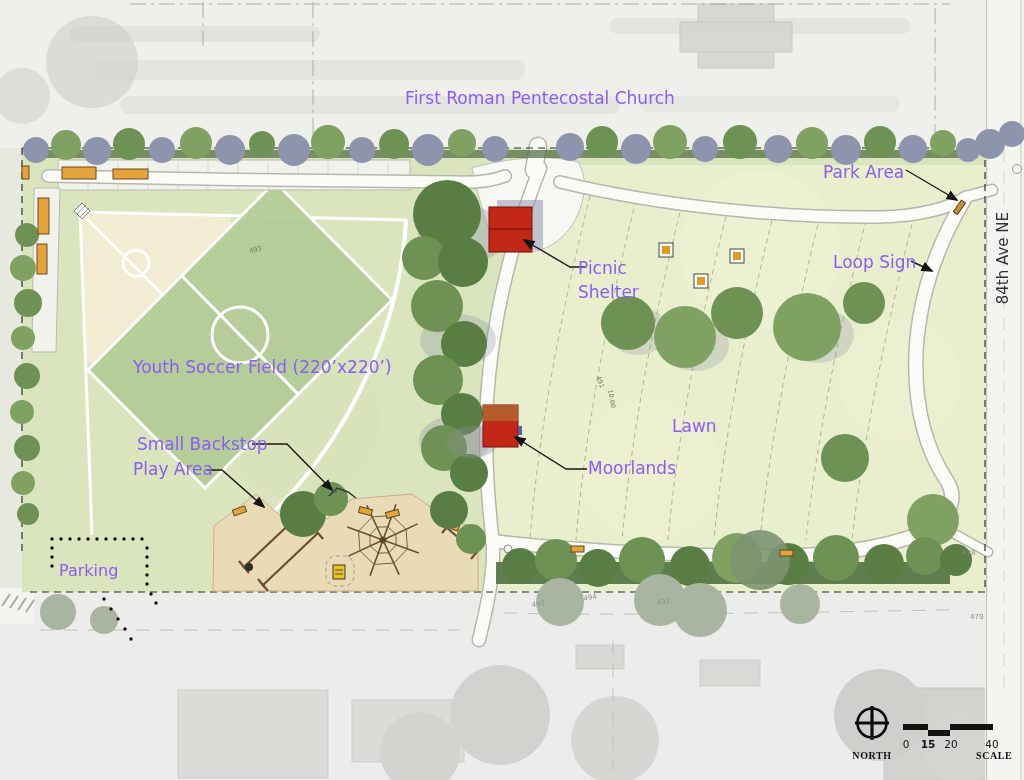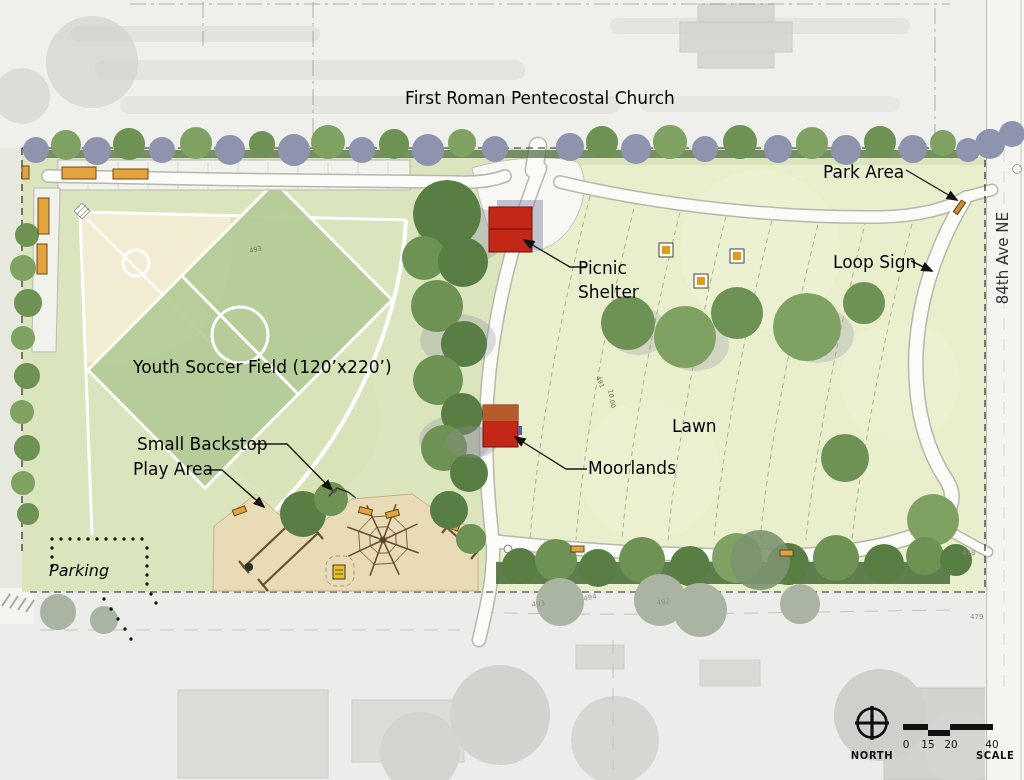--- a/index.html
+++ b/index.html
@@ -1,22 +1,22 @@
 <!DOCTYPE html>
 <html><head>
 <meta charset="utf-8">
 <style>
   html,body{margin:0;padding:0;background:#e8e8e6;}
   #canvas{position:relative;width:1024px;height:780px;overflow:hidden;
           background:#efefec;font-family:"DejaVu Sans", sans-serif;}
   svg{position:absolute;left:0;top:0;}
-  .lbl{position:absolute;color:#000000;font-size:17px;line-height:1.35;white-space:nowrap;}
+  .lbl{position:absolute;color:#8b5cf6;font-size:17px;line-height:1.35;white-space:nowrap;}
   .lbl.center{text-align:center;white-space:normal;}
   .lbl.right{text-align:right;}
-  .small-bold{font-size:10px;font-weight:bold;letter-spacing:.6px;color:#111;}
+  .small-bold{font-size:10px;font-weight:bold;letter-spacing:.6px;color:#111;font-family:Liberation Serif, serif;}
   .ticknum{font-size:10.5px;color:#111;text-align:center;}
   .street{transform:rotate(-90deg);transform-origin:50% 50%;font-size:15px;color:#333;
           width:120px;text-align:center;}
   .twoline span{display:block;}
 </style>
 </head>
 <body>
 
 <div id="canvas">
 <svg width="1024" height="780" viewBox="0 0 1024 780">
@@ -441,29 +441,29 @@
 
 <div class="lbl right" style="left:823px;top:161px;width:80px;">Park Area</div>
 <div class="lbl right" style="left:833px;top:251px;width:75px;">Loop Sign</div>
 
 <div class="lbl twoline" style="left:578px;top:256px;line-height:24px;">
   <span>Picnic</span>
   <span>Shelter</span>
 </div>
 
 <div class="lbl twoline" style="left:133px;top:356px;line-height:23px;">
-  <span>Youth Soccer Field (120’x220’)</span>
+  <span>Youth Soccer Field (220’x220’)</span>
 </div>
 
 <div class="lbl" style="left:137px;top:433px;text-align:right;">Small Backstop</div>
 <div class="lbl" style="left:133px;top:458px;">Play Area</div>
-<div class="lbl" style="left:49px;top:560px;font-size:16px;font-style:italic;">Parking</div>
+<div class="lbl" style="left:59px;top:560px;font-size:16px;">Parking</div>
 <div class="lbl" style="left:588px;top:457px;">Moorlands</div>
 <div class="lbl" style="left:672px;top:415px;">Lawn</div>
 
 <div class="lbl small-bold" style="left:850px;top:749px;width:44px;text-align:center;">NORTH</div>
 <div class="lbl small-bold" style="left:948px;top:749px;margin-left:28px;">SCALE</div>
 <div class="lbl ticknum" style="left:898px;top:737px;width:16px;">0</div>
-<div class="lbl ticknum" style="left:918px;top:737px;width:20px;">15</div>
+<div class="lbl ticknum" style="left:918px;top:737px;width:20px;font-weight:bold;">15</div>
 <div class="lbl ticknum" style="left:941px;top:737px;width:20px;">20</div>
 <div class="lbl ticknum" style="left:982px;top:737px;width:20px;">40</div>
 
 </div>
 
 </body></html>

